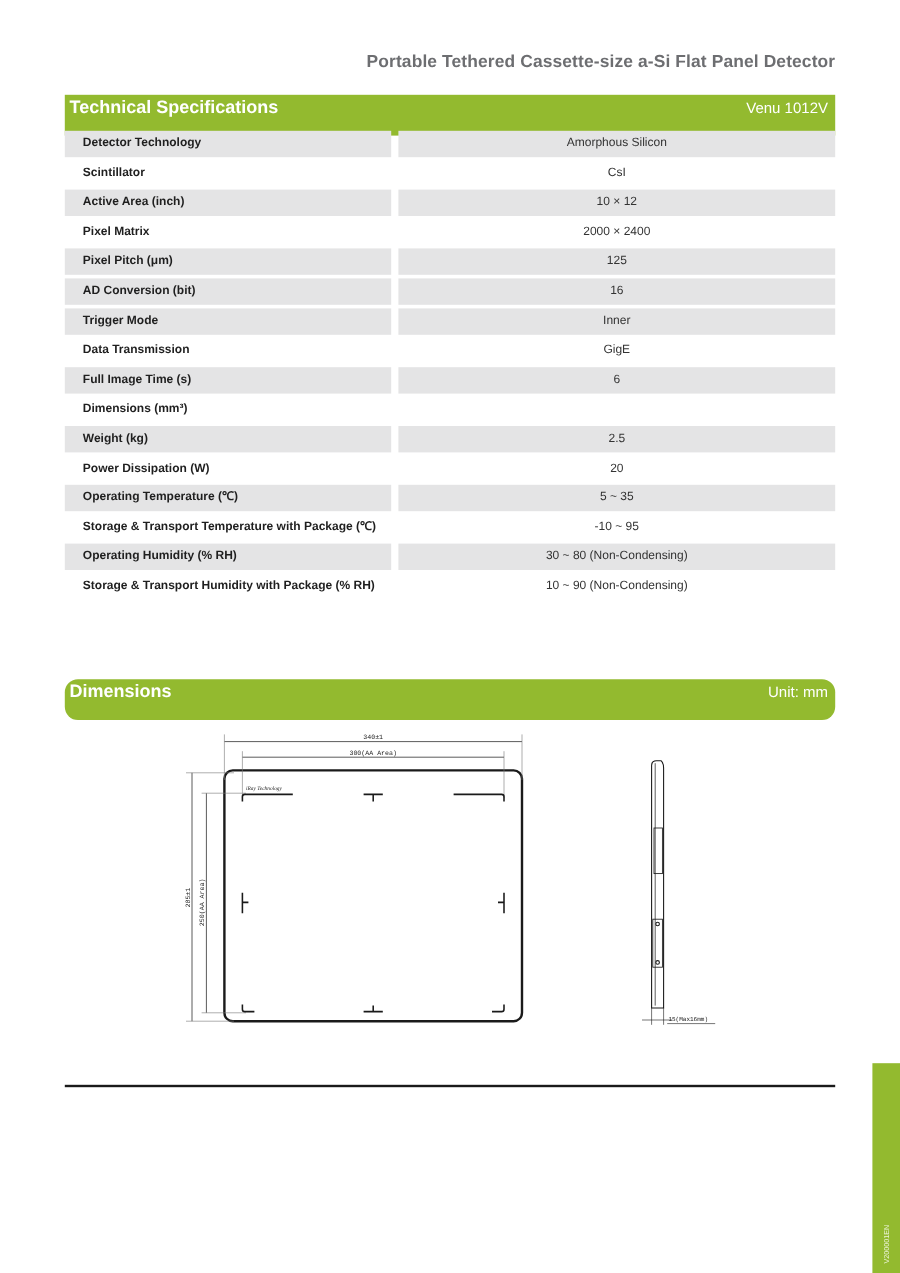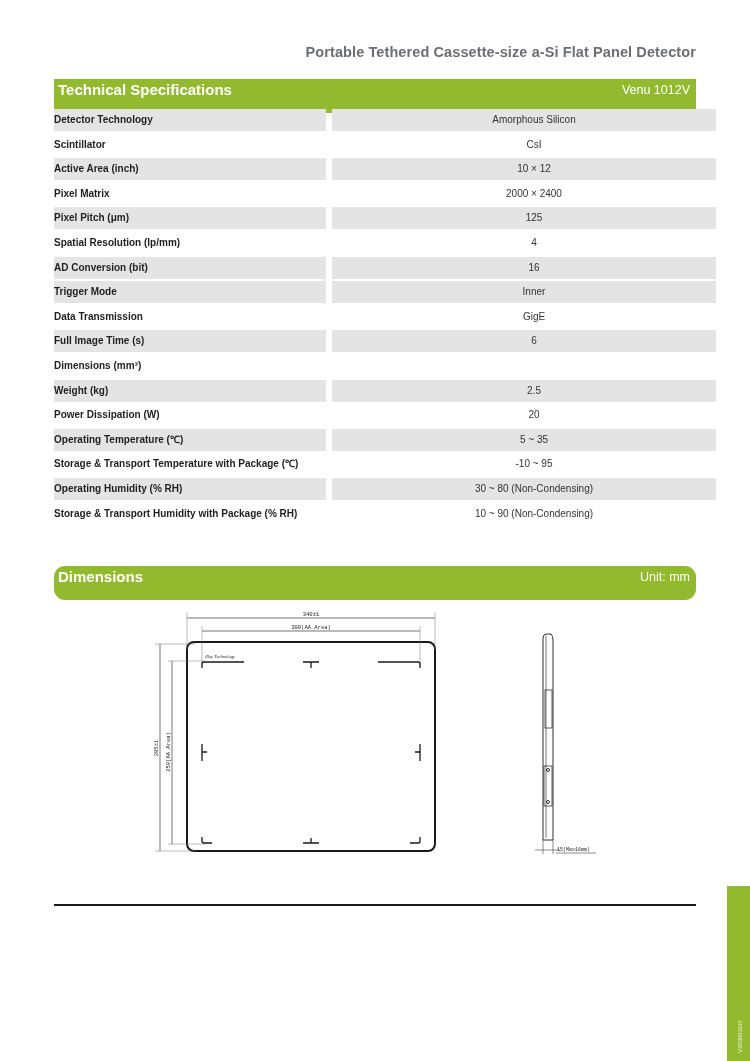--- a/index.html
+++ b/index.html
@@ -5,22 +5,22 @@
   html, body { margin:0; padding:0; background:#ffffff; }
   body { width:750px; height:1061px; position:relative; overflow:hidden; font-family:"Liberation Sans", sans-serif; color:#222; }
   .doc-title { position:absolute; right:54px; top:44px; font-size:14.5px; font-weight:bold; color:#6d6e71; letter-spacing:0.1px; }
   .bar { position:absolute; left:54px; width:642px; height:34px; background:#93ba2f; color:#fff; }
   .bar .bar-title { position:absolute; left:4px; top:2px; font-size:15px; font-weight:bold; }
   .bar .bar-right { position:absolute; right:6px; top:4px; font-size:12.5px;text-align:right; }
   .spec-bar { top:79px; }
   .dim-bar { top:566px;border-radius:11px; }
   .spec-table { position:absolute; left:54px; top:108px; width:642px; }
   .spec-row { position:relative; height:24.6px; }
-  .spec-row .cell-label { position:absolute; left:0; top:1px; width:272px; height:22px; line-height:22px; padding-left:0; box-sizing:border-box; font-size:10px; font-weight:bold; color:#1f1f1f; }
-  .spec-row .cell-value { position:absolute; left:278px; top:1px; width:364px; height:22px; line-height:22px; text-align:center; font-size:10px; color:#333;padding-left:20px; }
+  .spec-row .cell-label { position:absolute; left:0; top:1px; width:272px; height:22px; line-height:22px; padding-left:15px; box-sizing:border-box; font-size:10px; font-weight:bold; color:#1f1f1f; }
+  .spec-row .cell-value { position:absolute; left:278px; top:1px; width:364px; height:22px; line-height:22px; text-align:center; font-size:10px; color:#333; }
   .spec-row.shaded .cell-label, .spec-row.shaded .cell-value { background:#e4e4e5; }
   .drawing { position:absolute; left:0; top:600px; width:750px; height:270px; }
   .footer-rule { position:absolute; left:54px; top:904px; width:642px; height:2px; background:#1a1a1a; }
   .side-tab { position:absolute; left:727px; top:886px; width:23px; height:175px; background:#93ba2f; }
   .side-tab span { position:absolute; left:50%; bottom:8px; transform-origin:left bottom; transform:translateX(4px) rotate(-90deg); font-size:6px; color:#eef5dc; white-space:nowrap; }
 </style>
 </head>
 <body>
 
 <div class="doc-title">Portable Tethered Cassette-size a-Si Flat Panel Detector</div>
@@ -43,24 +43,20 @@
       <div class="cell-label">Active Area (inch)</div>
       <div class="cell-value">10 × 12</div>
     </div>
     <div class="spec-row">
       <div class="cell-label">Pixel Matrix</div>
       <div class="cell-value">2000 × 2400</div>
     </div>
     <div class="spec-row shaded">
       <div class="cell-label">Pixel Pitch (μm)</div>
       <div class="cell-value">125</div>
-    </div>
-    <div class="spec-row">
-      <div class="cell-label">Spatial Resolution (lp/mm)</div>
-      <div class="cell-value">4</div>
     </div>
     <div class="spec-row shaded">
       <div class="cell-label">AD Conversion (bit)</div>
       <div class="cell-value">16</div>
     </div>
     <div class="spec-row shaded">
       <div class="cell-label">Trigger Mode</div>
       <div class="cell-value">Inner</div>
     </div>
     <div class="spec-row">

